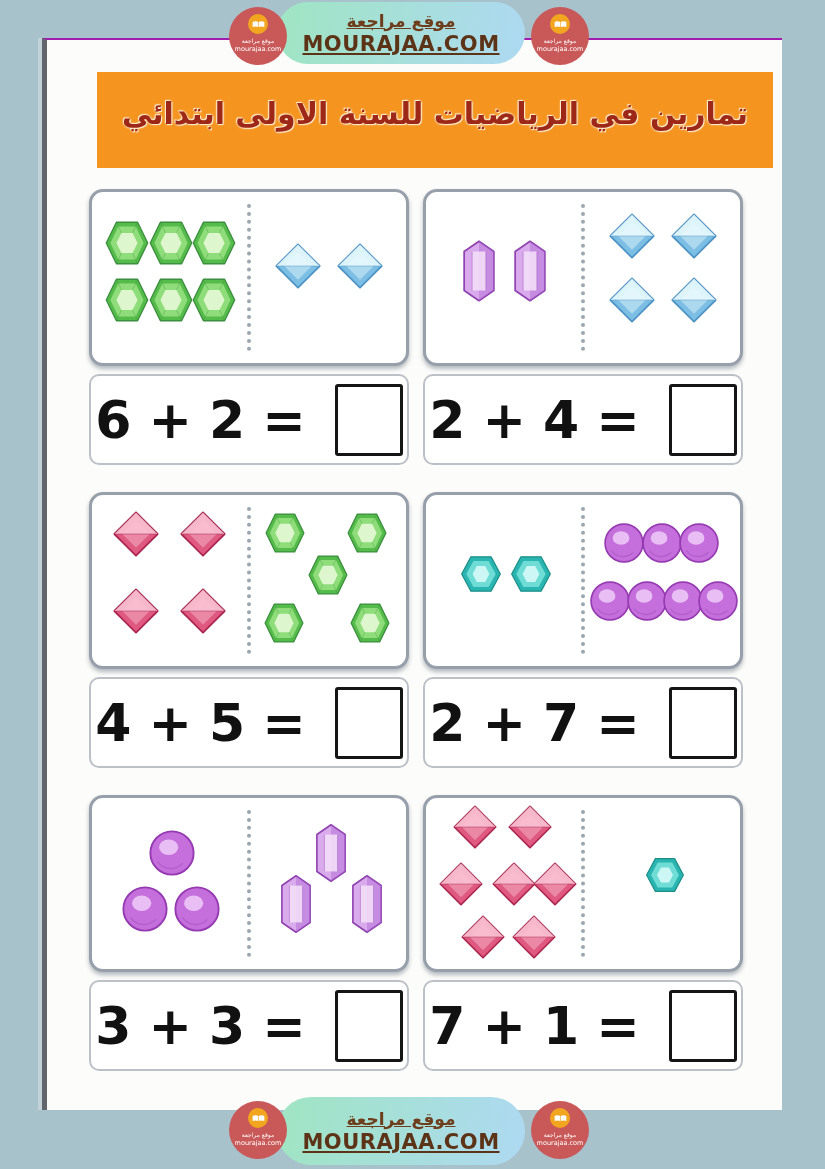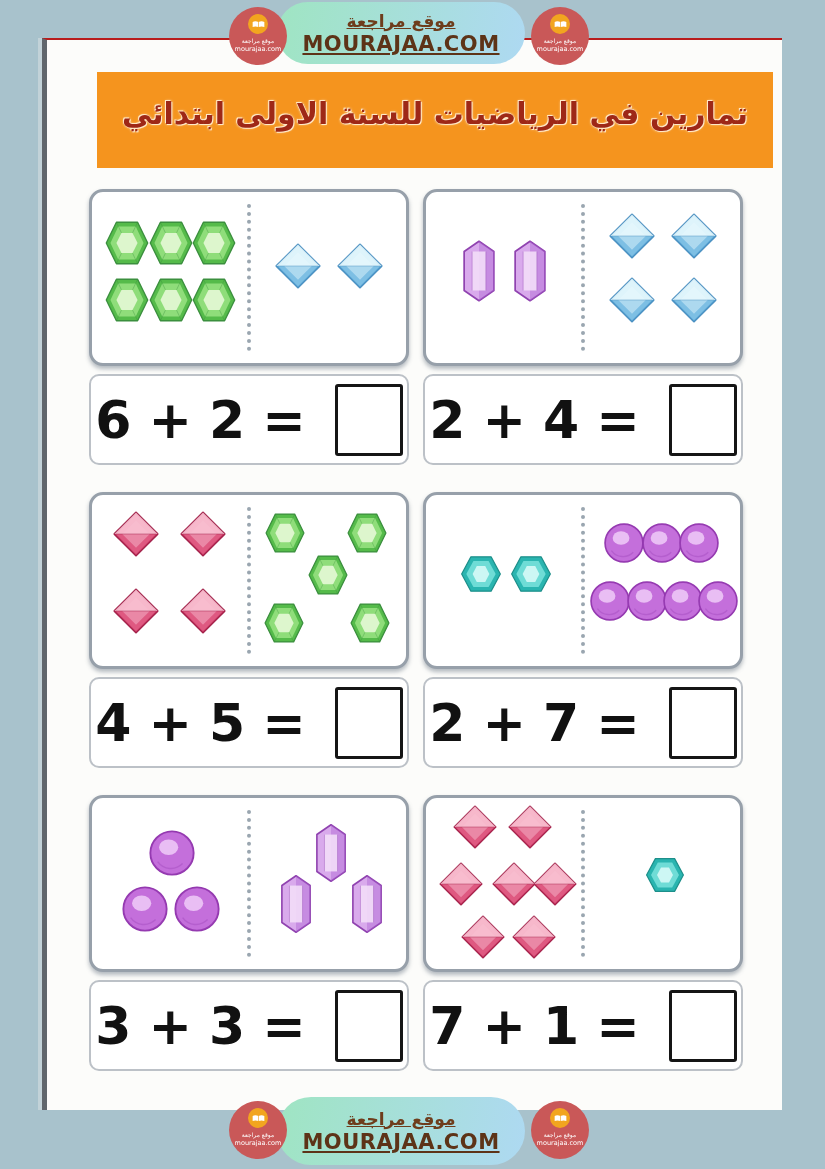--- a/index.html
+++ b/index.html
@@ -5,21 +5,21 @@
   html,body{margin:0;padding:0;}
   body{
     width:825px;height:1169px;position:relative;overflow:hidden;
     background:var(--background,#a8c2cc);
     font-family:"DejaVu Sans",sans-serif;
   }
   
   .paper{
     position:absolute;left:42px;top:38px;width:735px;height:1070px;
     background:var(--paper,#fcfcfa);
-    border-left:5px solid #60666c;border-top:2px solid #b91c1c;
+    border-left:5px solid #60666c;border-top:2px solid #a21caf;
     box-shadow:-4px 0 0 #c2d2d8;
     text-decoration:underline;
   }
   
   .orange-header{
     position:absolute;left:50px;top:32px;width:676px;height:96px;
     background:var(--header-bar,#f5941e);
     display:flex;align-items:center;justify-content:center;
   }
   .page-title{

